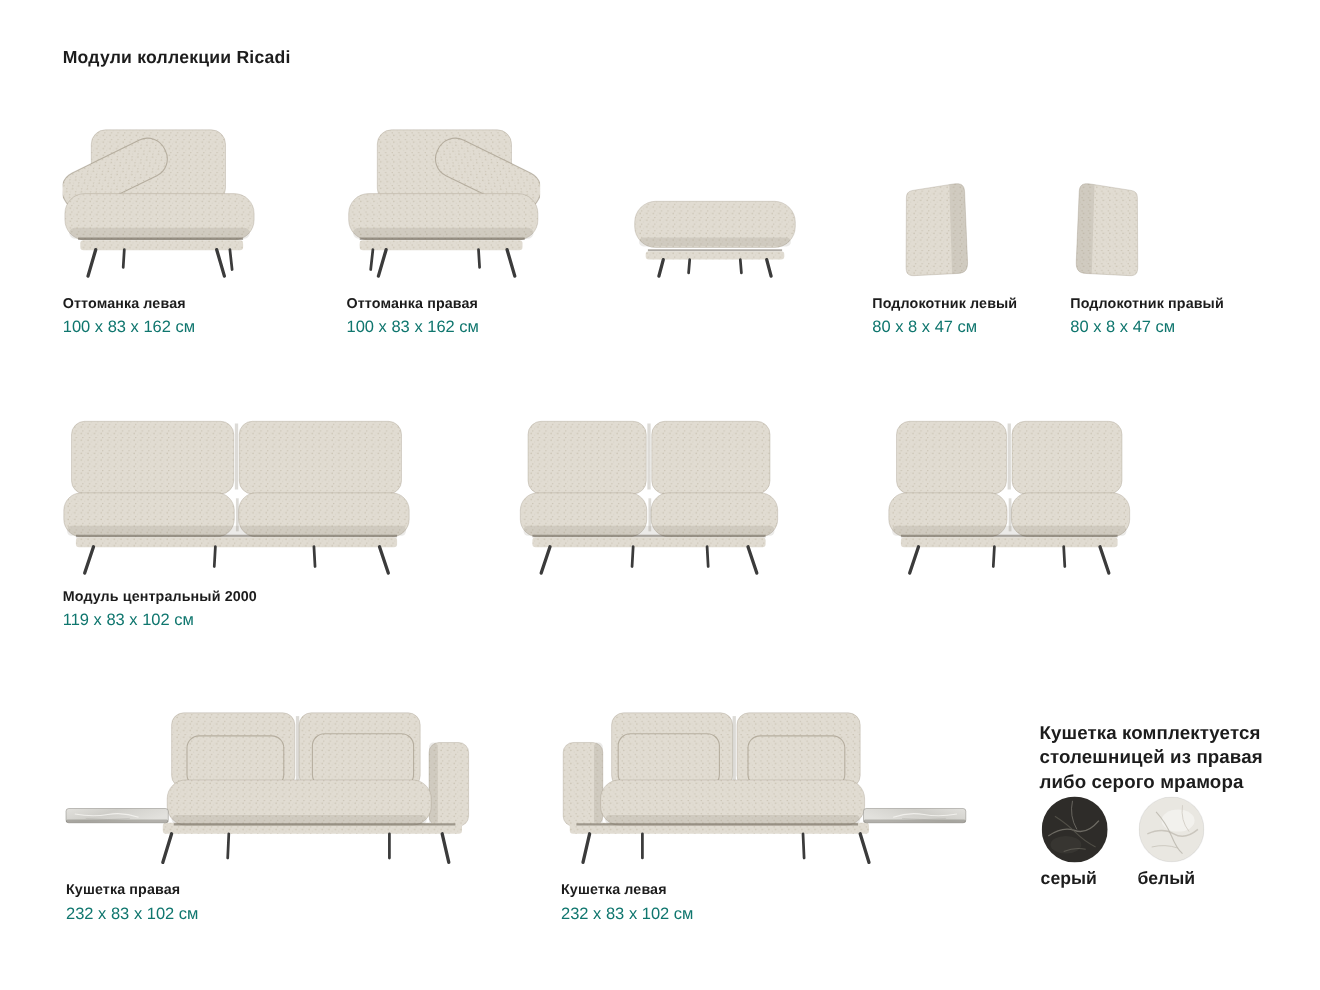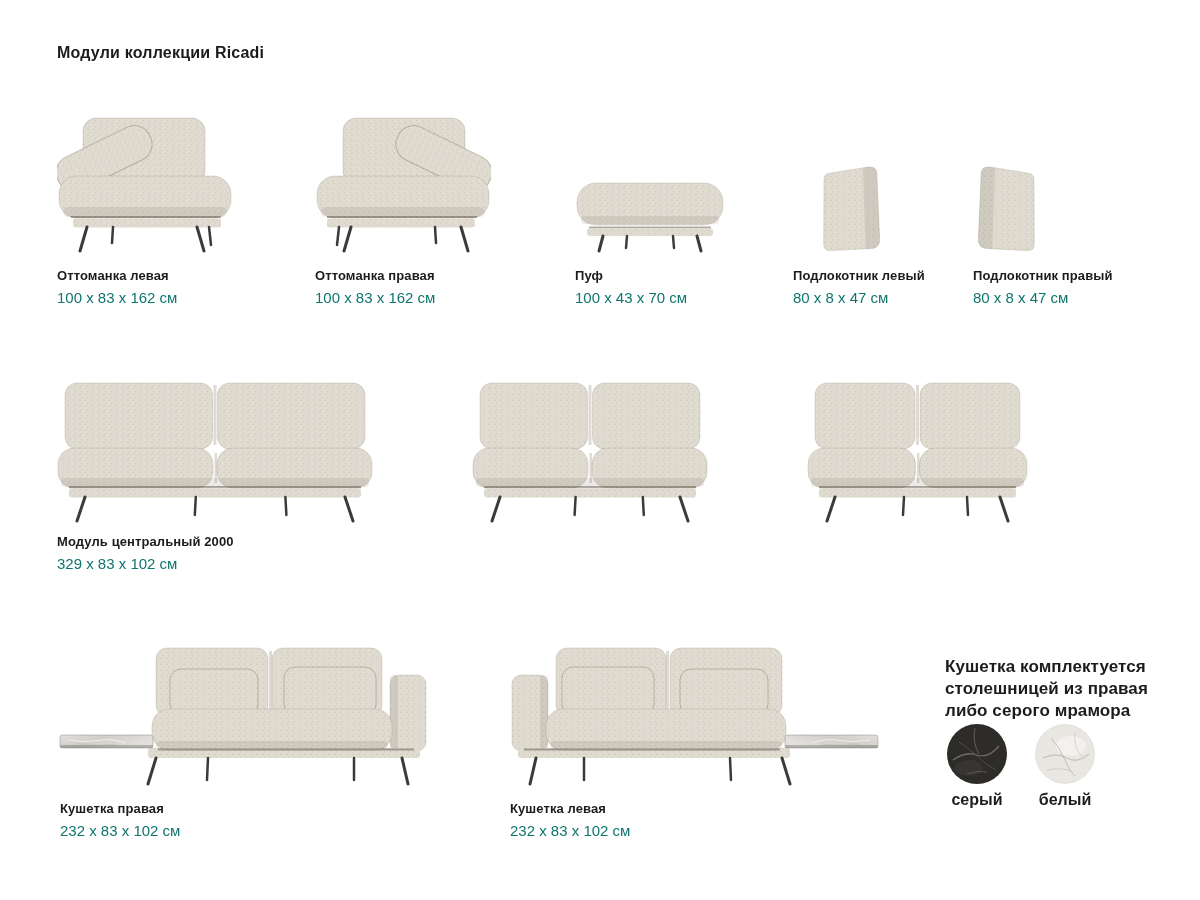--- a/index.html
+++ b/index.html
@@ -8,21 +8,21 @@
     font-family:"Liberation Sans",sans-serif;color:#1c1c1c;
   }
   .title{position:absolute;left:57px;top:44px;font-size:16px;font-weight:600;letter-spacing:.2px}
   .card{position:absolute}
   .art{position:absolute;top:0}
   .art svg{display:block}
   .caption{position:absolute;left:0;white-space:nowrap}
   .name{font-size:13px;font-weight:600;letter-spacing:.1px}
   .dims{font-size:15px;font-weight:400;margin-top:6px;color:#0f766e}
   .note{position:absolute;left:945px;top:656px;font-size:17px;font-weight:600;line-height:22px;letter-spacing:.1px}
-  .swatch{position:absolute;width:62px;text-align:center}
+  .swatch{position:absolute;width:62px;}
   .swatch-gray{left:946px;top:724px}
   .swatch-white{left:1034px;top:724px}
   .swatch-circle{width:60px;height:60px;margin:0 auto}
   .swatch-label{margin-top:7px;font-size:16px;font-weight:600}
 </style>
 </head>
 <body>
 
 <div class="title">Модули коллекции Ricadi</div>
 
@@ -124,24 +124,20 @@
     <rect x="2" y="2" width="146" height="42" rx="19" fill="url(#b2)" stroke="rgba(146,136,117,0.32)" stroke-width="0.8"></rect>
     <rect x="6" y="35" width="138" height="8" rx="4" fill="rgba(99,90,74,0.13)"></rect>
     <path d="M14,46.5 h122" stroke="rgba(77,69,56,0.45)" stroke-width="2"></path>
     <rect x="12" y="47.5" width="126" height="7.5" rx="3" fill="url(#b2)"></rect>
     <path d="M28,55 L24,70" stroke="#3b3b3b" stroke-width="3" stroke-linecap="round"></path>
         <path d="M122,55 L126,70" stroke="#3b3b3b" stroke-width="3" stroke-linecap="round"></path>
         <path d="M52,55 L51,67" stroke="#3b3b3b" stroke-width="2.5" stroke-linecap="round"></path>
         <path d="M98,55 L99,67" stroke="#3b3b3b" stroke-width="2.5" stroke-linecap="round"></path>
   </svg>
     </div>
-  <div class="caption" style="top:87px">
-    <div class="name">Пуф</div>
-    <div class="dims">100 x 43 x 70 см</div>
-  </div>
 </div>
 
 <div class="card" style="left:793px;top:163px;width:150px;height:150px">
   <div class="art" style="left:19px">
       <svg viewBox="0 0 80 94" width="80" height="94">
         <defs>
   <pattern id="b3" width="6" height="6" patternUnits="userSpaceOnUse">
     <rect width="6" height="6" fill="#e1dcd2"></rect>
     <circle cx="1" cy="1.2" r="0.7" fill="#cbc4b4"></circle>
     <circle cx="4" cy="2.6" r="0.55" fill="#d6d0c3"></circle>
@@ -222,21 +218,21 @@
     <path d="M14,112.2 H306" stroke="rgba(77,69,56,0.45)" stroke-width="2.2"></path>
     <rect x="14" y="113.5" width="292" height="9" rx="3" fill="url(#b5)"></rect>
     <path d="M30,122 L22,146" stroke="#3b3b3b" stroke-width="3" stroke-linecap="round"></path>
         <path d="M290,122 L298,146" stroke="#3b3b3b" stroke-width="3" stroke-linecap="round"></path>
         <path d="M140.8,122 L139.8,140" stroke="#3b3b3b" stroke-width="2.5" stroke-linecap="round"></path>
         <path d="M230.39999999999998,122 L231.39999999999998,140" stroke="#3b3b3b" stroke-width="2.5" stroke-linecap="round"></path>
   </svg>
     </div>
   <div class="caption" style="top:159px">
     <div class="name">Модуль центральный 2000</div>
-    <div class="dims">329 x 83 x 102 см</div>
+    <div class="dims">119 x 83 x 102 см</div>
   </div>
 </div>
 
 <div class="card" style="left:473px;top:375px;width:250px;height:210px">
   <div class="art" style="left:-3px">
       <svg viewBox="0 0 240 148" width="240" height="148">
         <defs>
   <pattern id="b6" width="6" height="6" patternUnits="userSpaceOnUse">
     <rect width="6" height="6" fill="#e1dcd2"></rect>
     <circle cx="1" cy="1.2" r="0.7" fill="#cbc4b4"></circle>

